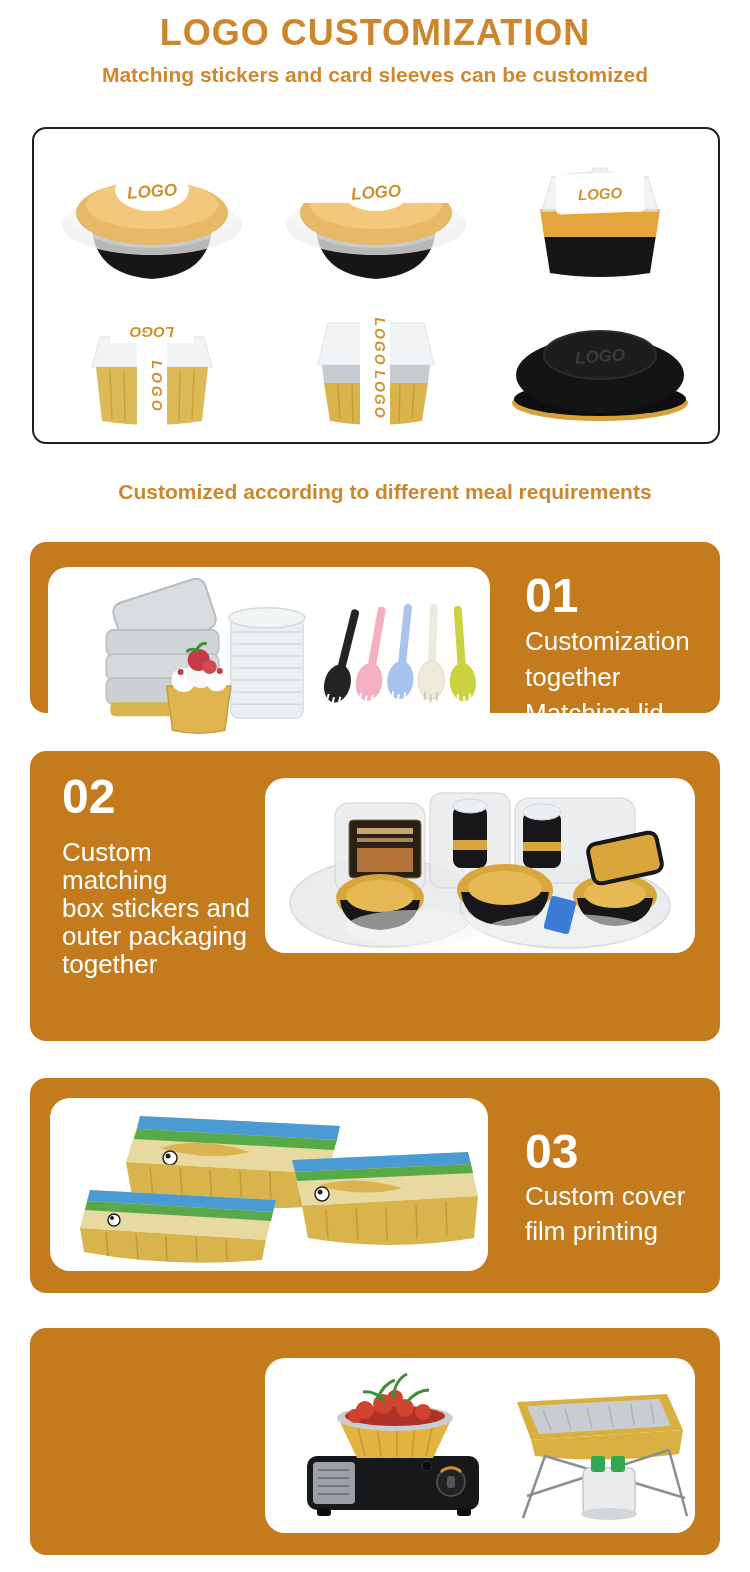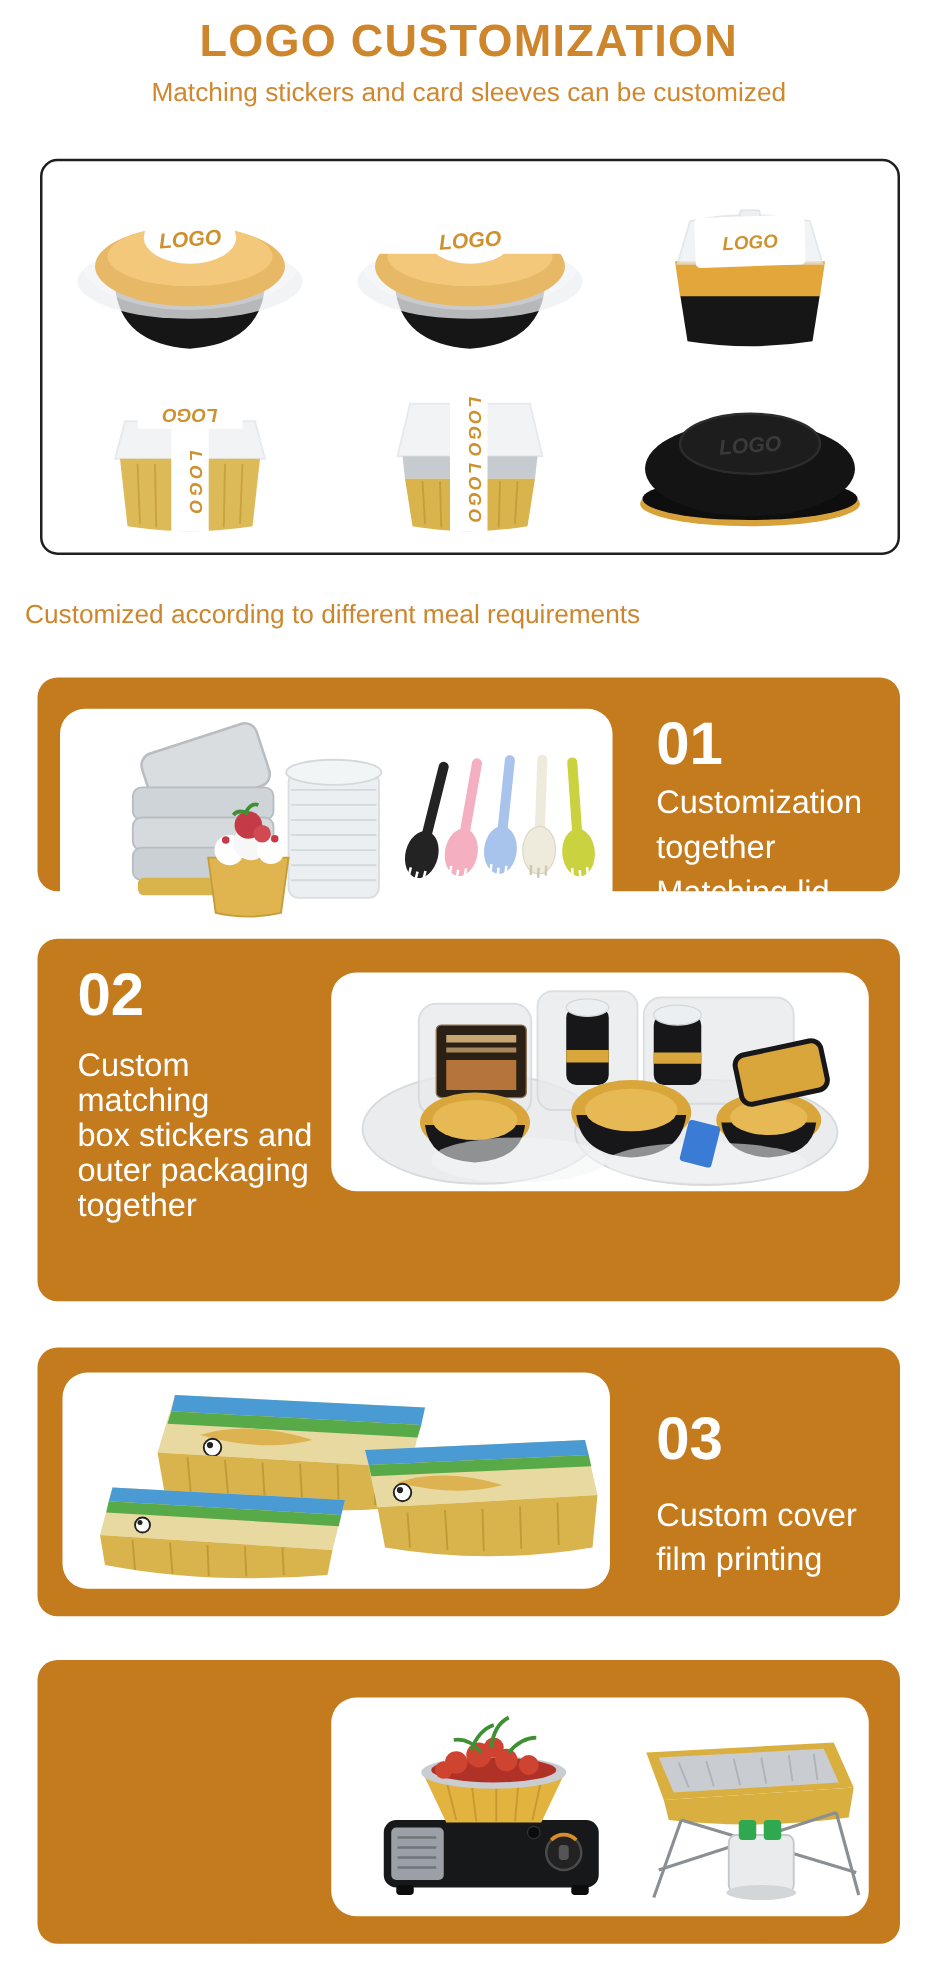--- a/index.html
+++ b/index.html
@@ -1,29 +1,29 @@
 <!DOCTYPE html>
 <html><head>
 <meta charset="utf-8">
 <style>
   * { margin:0; padding:0; box-sizing:border-box; }
   html,body { width:750px; background:#ffffff; font-family:"Liberation Sans", sans-serif; }
   .page { width:750px; height:1572px; position:relative; background:#fff; overflow:hidden; }
 
   .title { margin-top:12px; text-align:center; font-size:36px; font-weight:bold;
            letter-spacing:1px; color:#CE862C; }
-  .subtitle { margin-top:9px; text-align:center; font-size:21px; font-weight:normal; color:#D0872E; }
+  .subtitle { margin-top:9px; text-align:center; font-size:21px; font-weight:bold; color:#D0872E; }
 
   .showcase { margin:40px 30px 0 32px; width:688px; height:317px;
               border:2px solid #1f1f1f; border-radius:14px; background:#fff;
               display:grid; grid-template-columns:1fr 1fr 1fr; grid-template-rows:1fr 1fr;
               place-items:center; padding:8px 6px; }
   .showcase svg { display:block; }
 
-  .heading2 { margin-top:36px; font-size:21px; font-weight:normal; color:#CE862C;margin-left:20px; }
+  .heading2 { margin-top:36px; text-align:center; font-size:21px; font-weight:bold; color:#CE862C;margin-left:20px; }
 
   .feature { position:relative; margin-left:30px; width:690px; background:#C47B1D; border-radius:16px; }
   .f1 { margin-top:38px; height:171px; }
   .f2 { margin-top:38px; height:290px; }
   .f3 { margin-top:37px; height:215px; }
   .f4 { margin-top:35px; height:227px; }
 
   .card { position:absolute; background:#fff; border-radius:20px; overflow:hidden; }
   .f1 .card { left:18px;  top:25px; width:442px; height:182px; }
   .f2 .card { left:235px; top:27px; width:430px; height:175px; }
@@ -32,21 +32,21 @@
   .card svg { width:100%; height:100%; display:block; }
 
   .ftext { position:absolute; color:#ffffff; }
   .f1 .ftext { left:495px; top:28px; width:180px; }
   .f2 .ftext { left:32px;  top:20px; width:195px; }
   .f3 .ftext { left:495px; top:48px; width:180px; }
   .f4 .ftext { left:32px;  top:20px; width:195px; }
   .num { font-size:48px; font-weight:bold; line-height:1.1; }
   .body-text { font-size:26px; line-height:36px; white-space:pre-line; margin-top:0; }
   .f2 .body-text { line-height:28px; margin-top:14px; }
-  .f3 .body-text { line-height:35px; margin-top:16px; }
+  .f3 .body-text { line-height:35px; }
   .f4 .body-text { line-height:30px; margin-top:16px; }
 
   .logo-txt { font-weight:bold; font-style:italic; fill:#CE912F; }
 </style>
 </head>
 <body>
 
 <div class="page">
 
   <div class="title">LOGO CUSTOMIZATION</div>

